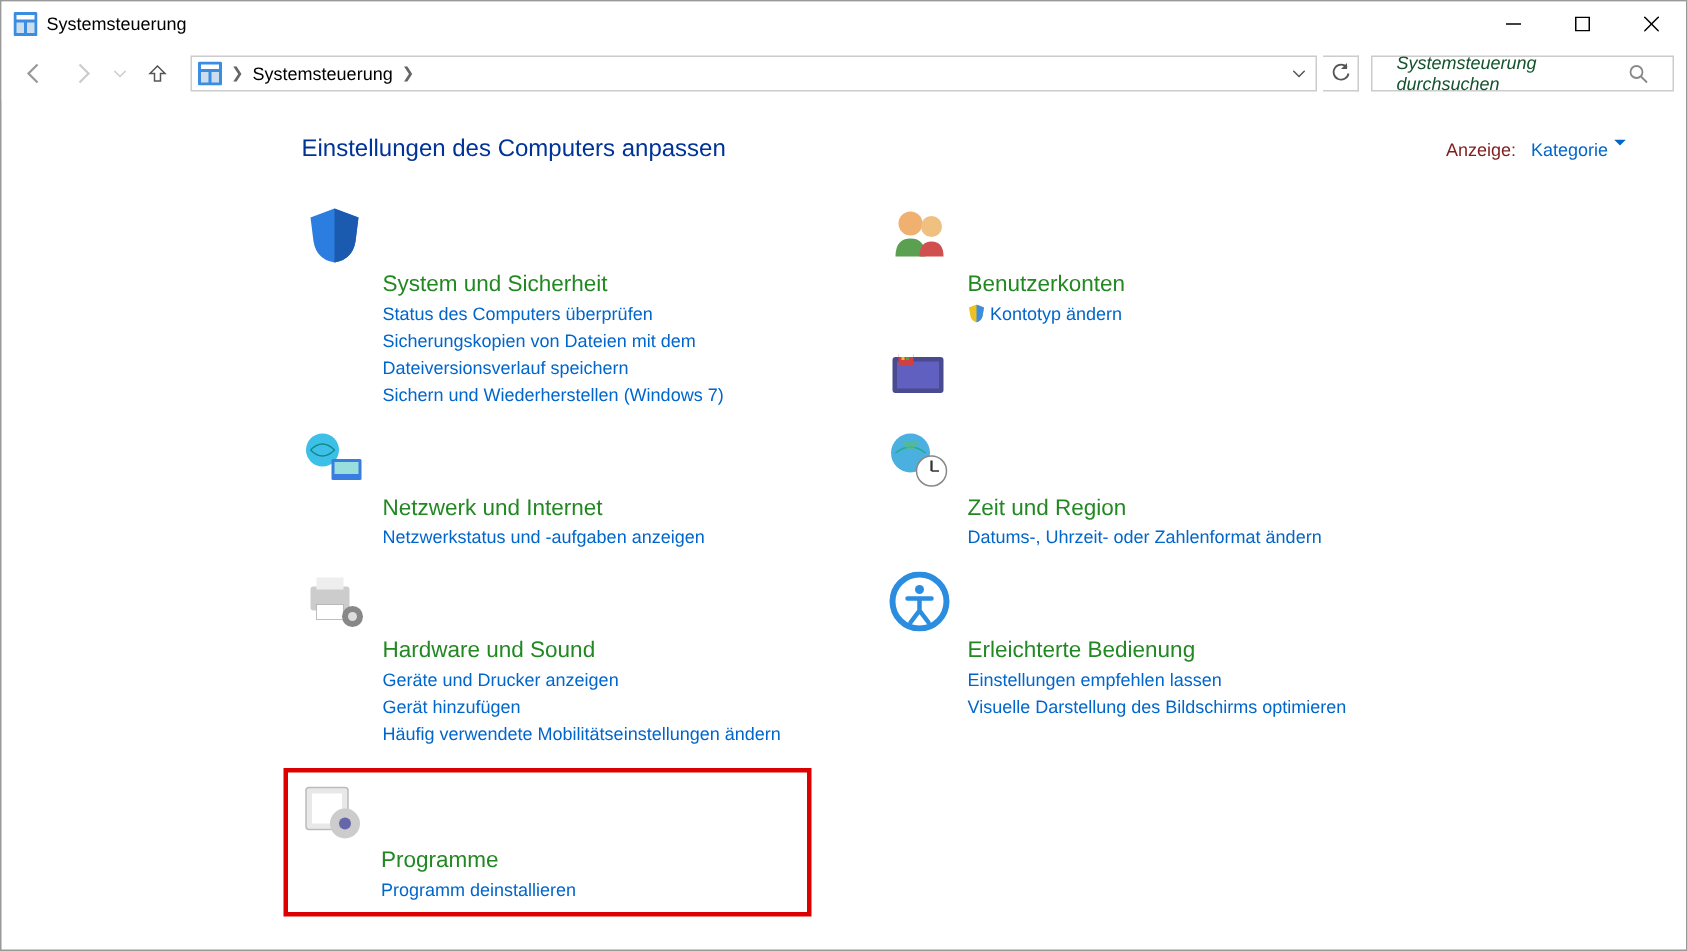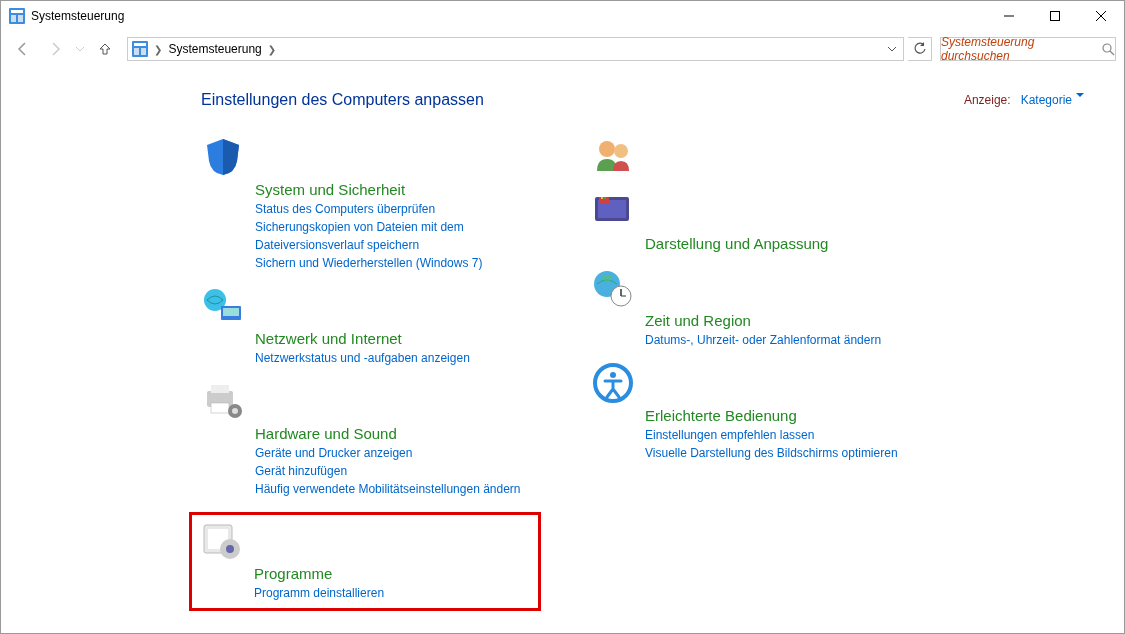--- a/index.html
+++ b/index.html
@@ -73,27 +73,27 @@
   width: 18px; display:flex; align-items:center; justify-content:center;
   color: #555;
 }
 .refresh-btn {
   width: 24px; height: 24px;
   border: 1px solid #ccc;
   border-left: none;
   display:flex; align-items:center; justify-content:center;
 }
 .searchbox {
-  width: 176px; height: 24px;
+  width: 202px; height: 24px;
   border: 1px solid #ccc;
   display: flex;
   align-items: center;
-  padding: 0 0;
+  padding: 0 16px;
   margin-left: 4px;
-  color: #c2410c;
+  color: #14532d;
 }
 .searchbox .ph { flex:1; font-size: 12px; font-style: italic; }
 .content {
   padding: 24px 40px 0 200px;
 }
 .header-row {
   display: flex;
   align-items: center;
   margin-bottom: 28px;
 }
@@ -331,36 +331,45 @@
 
       <div class="cat">
         <div class="cat-icon">
           <svg viewBox="0 0 44 40">
               <circle cx="16" cy="12" r="8" fill="#f0b070"></circle>
               <path d="M6 34 Q6 22 16 22 Q26 22 26 34 Z" fill="#5aa050"></path>
               <circle cx="30" cy="14" r="7" fill="#f0c080"></circle>
               <path d="M22 34 Q22 24 30 24 Q38 24 38 34 Z" fill="#d05050"></path>
             </svg>
         </div>
+        <div class="cat-body">
+          <div class="cat-title">Benutzerkonten</div>
+          <div class="cat-link-with-shield">
+            <span>
+              <svg width="12" height="12" viewBox="0 0 12 12">
+                  <path d="M6 0 L11 2 L10 8 Q9 11 6 12 Q3 11 2 8 L1 2 Z" fill="#f0c020"></path>
+                  <path d="M6 0 L11 2 L10 8 Q9 11 6 12 L6 0 Z" fill="#3a8de0"></path>
+                </svg>
+            </span>
+            <span class="cat-link" style="display:inline;">Kontotyp ändern</span>
+          </div>
+        </div>
       </div>
 
       <div class="cat">
         <div class="cat-icon">
           <svg viewBox="0 0 44 40">
               <rect x="4" y="6" width="34" height="24" rx="2" fill="#4a4a90"></rect>
               <rect x="7" y="9" width="28" height="18" fill="#6060c0"></rect>
               <rect x="8" y="4" width="10" height="8" fill="#d04040"></rect>
               <rect x="8" y="4" width="10" height="2" fill="#fff"></rect>
               <rect x="10" y="6" width="2" height="2" fill="#f0c020"></rect>
               <rect x="13" y="6" width="2" height="2" fill="#50a050"></rect>
             </svg>
         </div>
-        <div class="cat-body">
-          <div class="cat-title">Darstellung und Anpassung</div>
-        </div>
       </div>
 
       <div class="cat">
         <div class="cat-icon">
           <svg viewBox="0 0 44 40">
               <circle cx="16" cy="16" r="13" fill="#4ab0e0"></circle>
               <path d="M6 16 Q16 8 26 16" fill="none" stroke="#2a8" stroke-width="1"></path>
               <path d="M10 8 Q16 20 22 8" fill="#5ac070" opacity="0.6"></path>
               <circle cx="30" cy="28" r="10" fill="#fff" stroke="#888"></circle>
               <line x1="30" y1="28" x2="30" y2="21" stroke="#333" stroke-width="1.5"></line>

